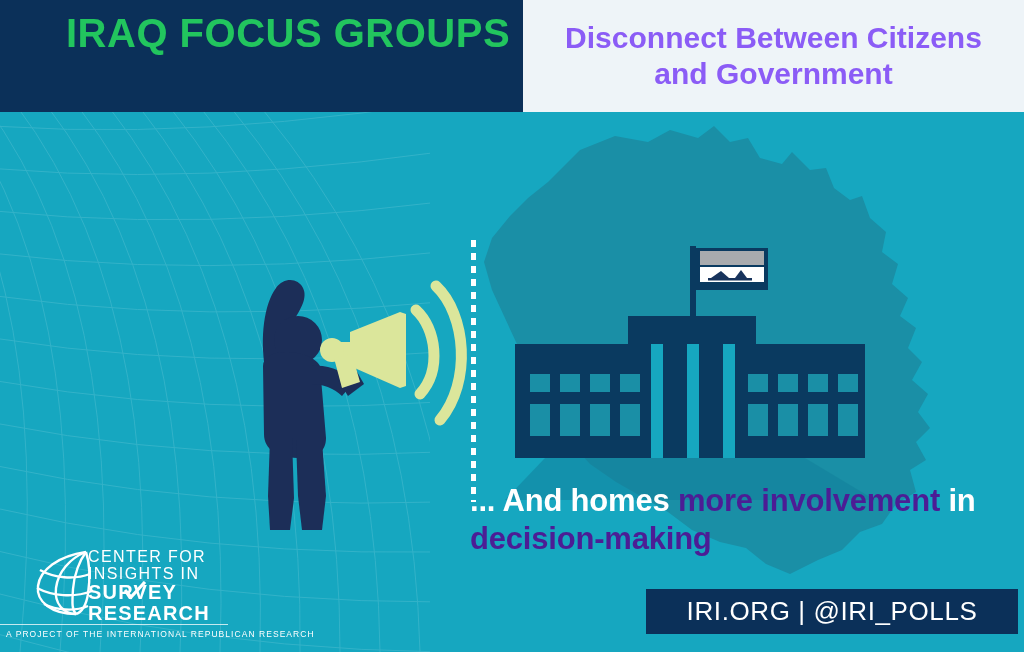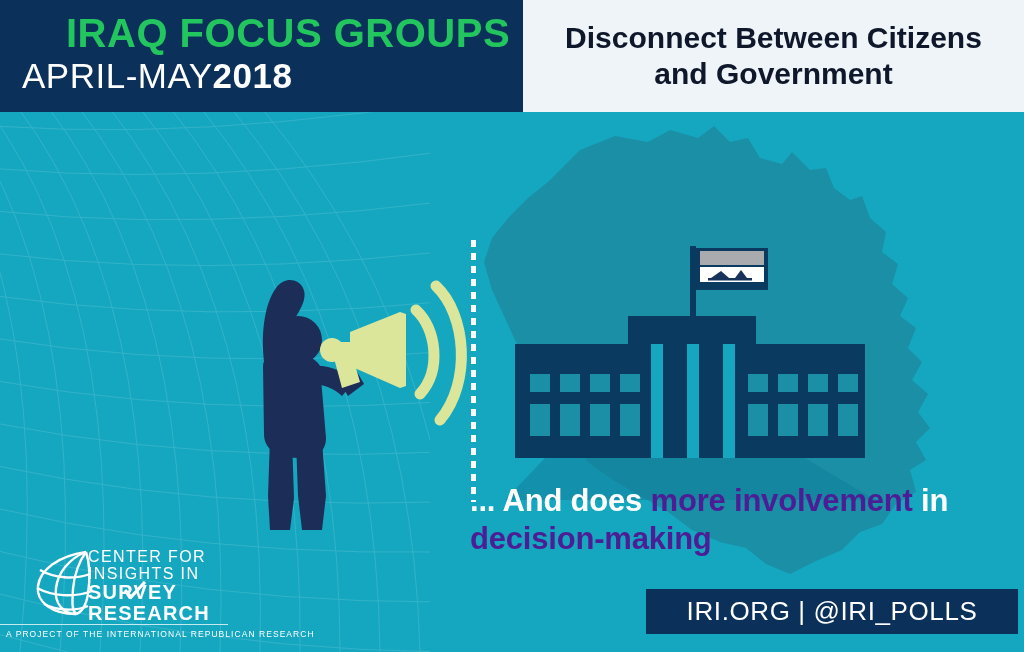--- a/index.html
+++ b/index.html
@@ -30,21 +30,21 @@
     color:#ffffff;font-size:35px;line-height:40px;white-space:nowrap;
     letter-spacing:.5px;
   }
   .hdr-title2 .yr{font-weight:bold;}
   .hdr-right{
     position:absolute;left:523px;top:0;width:501px;height:112px;
     background:#eef4f8;
     display:flex;align-items:center;justify-content:center;
   }
   .hdr-sub{
-    color:#0f172a;font-weight:bold;font-size:30px;line-height:36px;
+    color:#8b5cf6;font-weight:bold;font-size:30px;line-height:36px;
     text-align:center;padding:0 28px;
   }
 
   
   .lede{
     position:absolute;left:22px;top:138px;width:880px;
     color:#ffffff;font-size:30px;line-height:37px;font-weight:bold;
     letter-spacing:-.2px;
   }
   .lede .hl{color:#dbe69b;}
@@ -121,23 +121,20 @@
       <path d="M-130,320 Q120,400 440,390"></path>
         <path d="M-130,360 Q120,445 440,440"></path>
       <path d="M-130,400 Q120,490 440,490"></path>
         <path d="M-130,440 Q120,535 440,540"></path>
       <path d="M-130,480 Q120,575 440,590"></path>
     </g>
   </svg>
 
   <div class="hdr-left">
     <div class="hdr-title1">IRAQ FOCUS GROUPS</div>
-    <div class="hdr-title2">
-      <span>APRIL-MAY</span><span class="yr">2018</span>
-    </div>
   </div>
 
   <div class="hdr-right">
     <div class="hdr-sub">Disconnect Between Citizens and Government</div>
   </div>
 
   <svg class="map-layer" viewBox="0 0 594 470">
     <path fill="#1a8fa6" d="M118,70 L150,38 L185,24 L218,30 L240,18 L268,26 L284,14 L300,30 L318,26
       L330,46 L352,52 L362,40 L380,58 L396,56 L404,76 L420,88 L432,84 L440,106 L456,120 L452,140
       L468,152 L462,172 L478,186 L470,204 L486,216 L478,236 L492,250 L482,268 L498,282 L488,300
@@ -217,21 +214,21 @@
         <rect x="273" y="166" width="20" height="32"></rect>
       <rect x="303" y="166" width="20" height="32"></rect>
         <rect x="333" y="166" width="20" height="32"></rect>
     </g>
   </svg>
 
 
   <div class="divider"></div>
 
   <div class="kicker">
-    <span>... And does </span><span class="hl">more involvement</span><span> in </span><span class="hl">decision-making</span>
+    <span>... And homes </span><span class="hl">more involvement</span><span> in </span><span class="hl">decision-making</span>
   </div>
 
   <svg class="logo" viewBox="0 0 220 72">
     <g fill="none" stroke="#ffffff" stroke-width="2.4">
       <path d="M58,6 C30,10 12,24 10,40 C8,56 24,68 48,68"></path>
       <path d="M58,6 C42,12 30,26 28,42 C26,58 36,68 48,68"></path>
       <path d="M58,6 C52,14 46,28 45,43 C44,58 44,64 48,68"></path>
       <path d="M58,6 C62,18 62,34 60,48 C58,60 54,66 48,68"></path>
       <path d="M12,24 C26,32 46,34 62,28"></path>
       <path d="M9,42 C24,50 46,52 64,45"></path>

